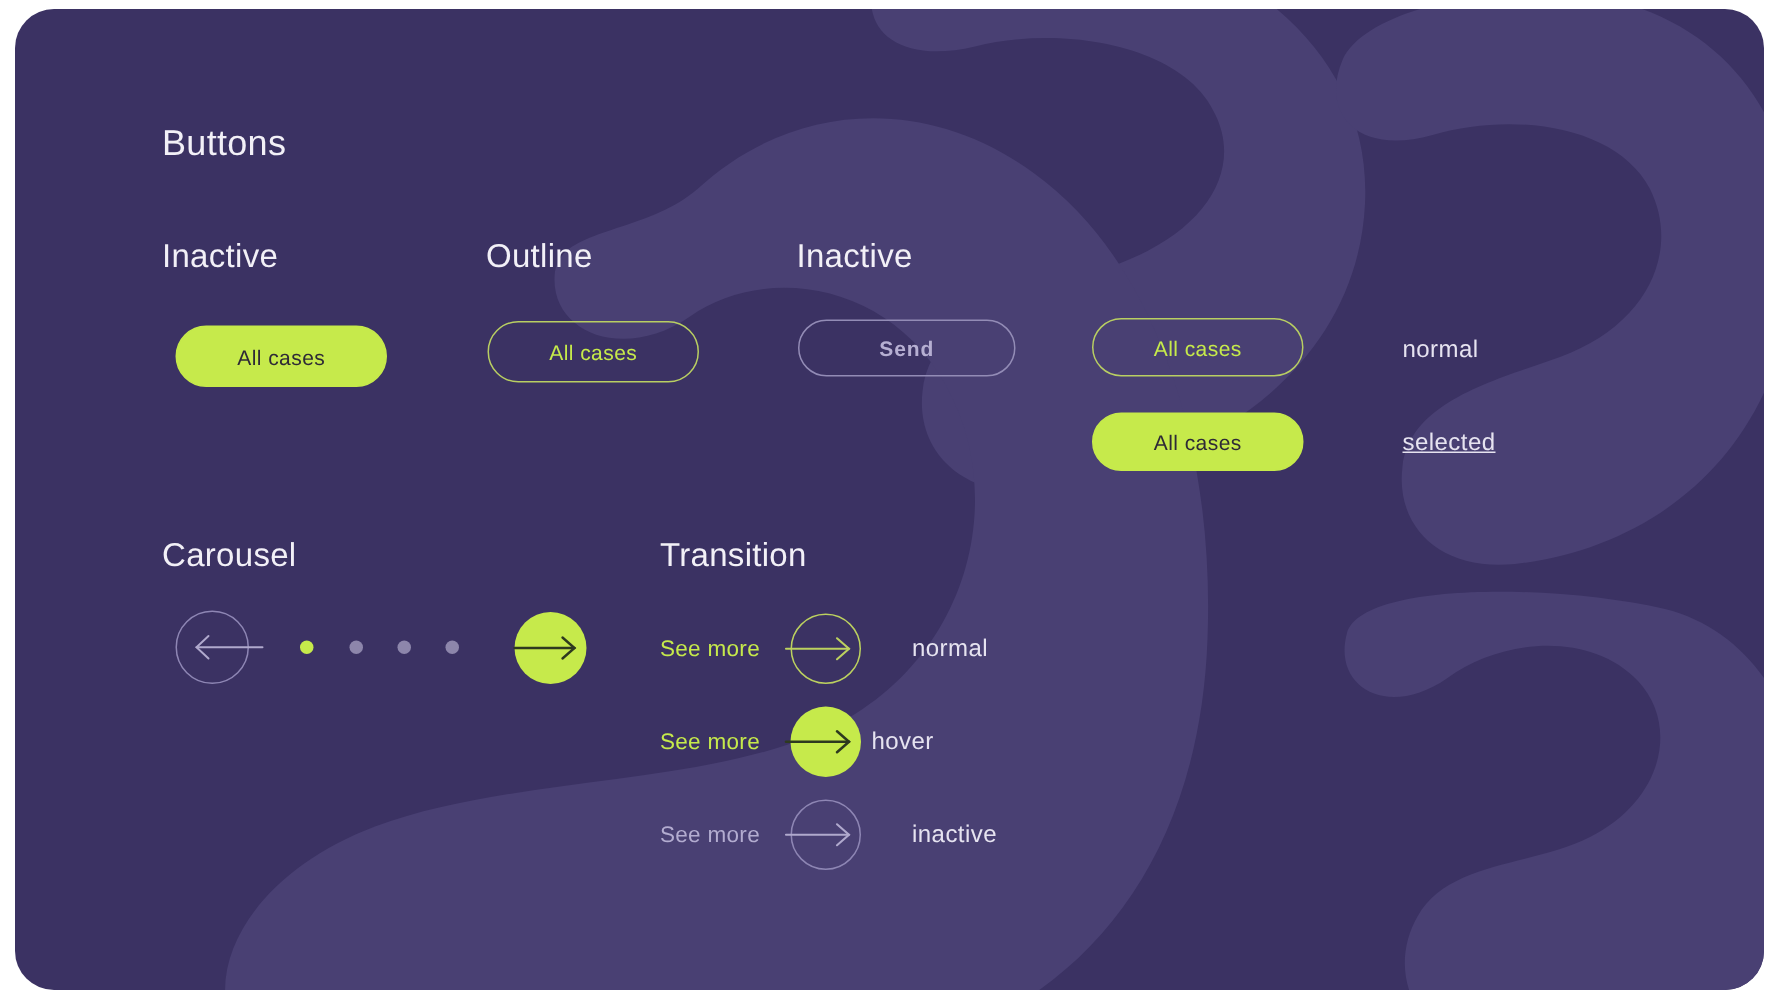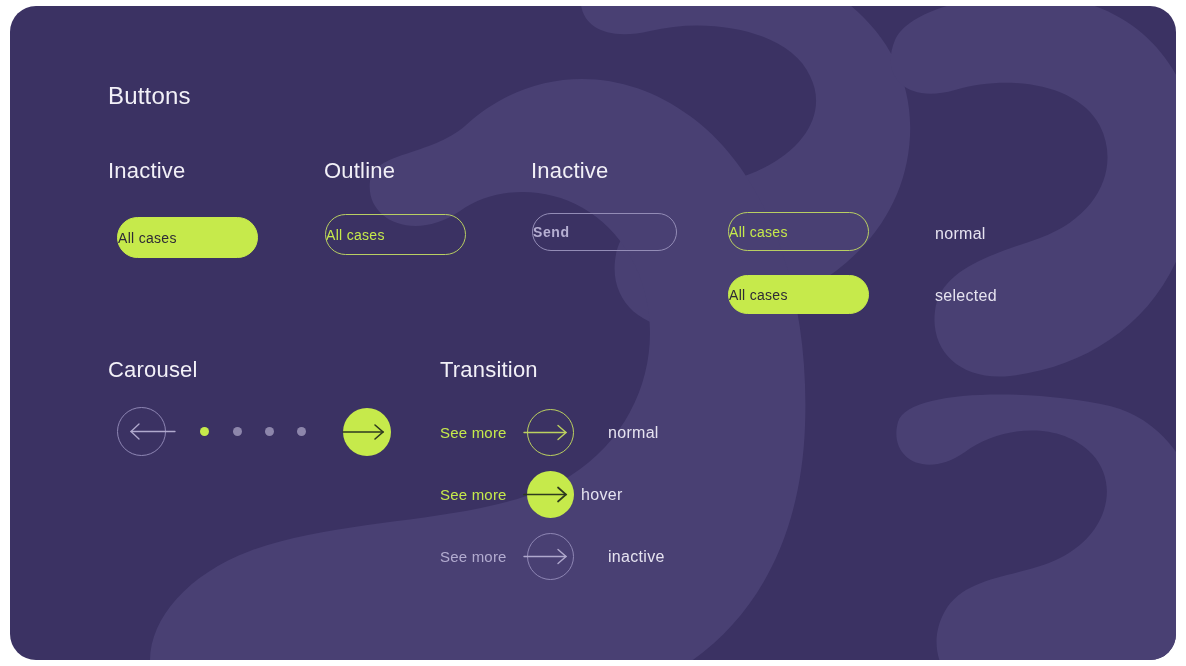--- a/index.html
+++ b/index.html
@@ -60,21 +60,21 @@
     letter-spacing: .2px;
     color: #f2f0f7;
     white-space: nowrap;
   }
 
   
   .pill {
     position: absolute;
     display: flex;
     align-items: center;
-    justify-content: flex-start;
+    justify-content: center;
     border-radius: 999px;
     font-size: 14px;
     letter-spacing: .3px;
     white-space: nowrap;
     cursor: pointer;
     border: 1.4px solid transparent;
     background: transparent;
     font-family: "Liberation Sans", sans-serif;
   }
   .pill--primary { background: #c6ea4b; color: #2e2a36; border-color: #c6ea4b; }
@@ -166,21 +166,21 @@
 
 
       <button class="pill pill--outline" style="left:718px; top:206px; width:141px; height:39px;">
         <span>All cases</span>
       </button>
       <div class="state-label" style="left:925px; top:219px;">normal</div>
 
       <button class="pill pill--primary" style="left:718px; top:269px; width:141px; height:39px;">
         <span>All cases</span>
       </button>
-      <div class="state-label" style="left:925px; top:281px;">selected</div>
+      <div class="state-label" style="left:925px; top:281px;text-decoration:underline;">selected</div>
 
       <div class="h2" style="left:98px; top:351px;">Carousel</div>
 
       <div class="circle-btn circle-btn--outline-lav" style="left:107px; top:401px; width:49px; height:49px;"></div>
       <svg class="arrow-svg" style="left:107px; top:401px;" width="62" height="49" viewBox="0 0 62 49">
         <g stroke="#b0a9cd" stroke-width="1.3" fill="none" stroke-linecap="round">
           <line x1="58" y1="24.5" x2="14" y2="24.5"></line>
           <polyline points="22,17 14,24.5 22,32"></polyline>
         </g>
       </svg>

